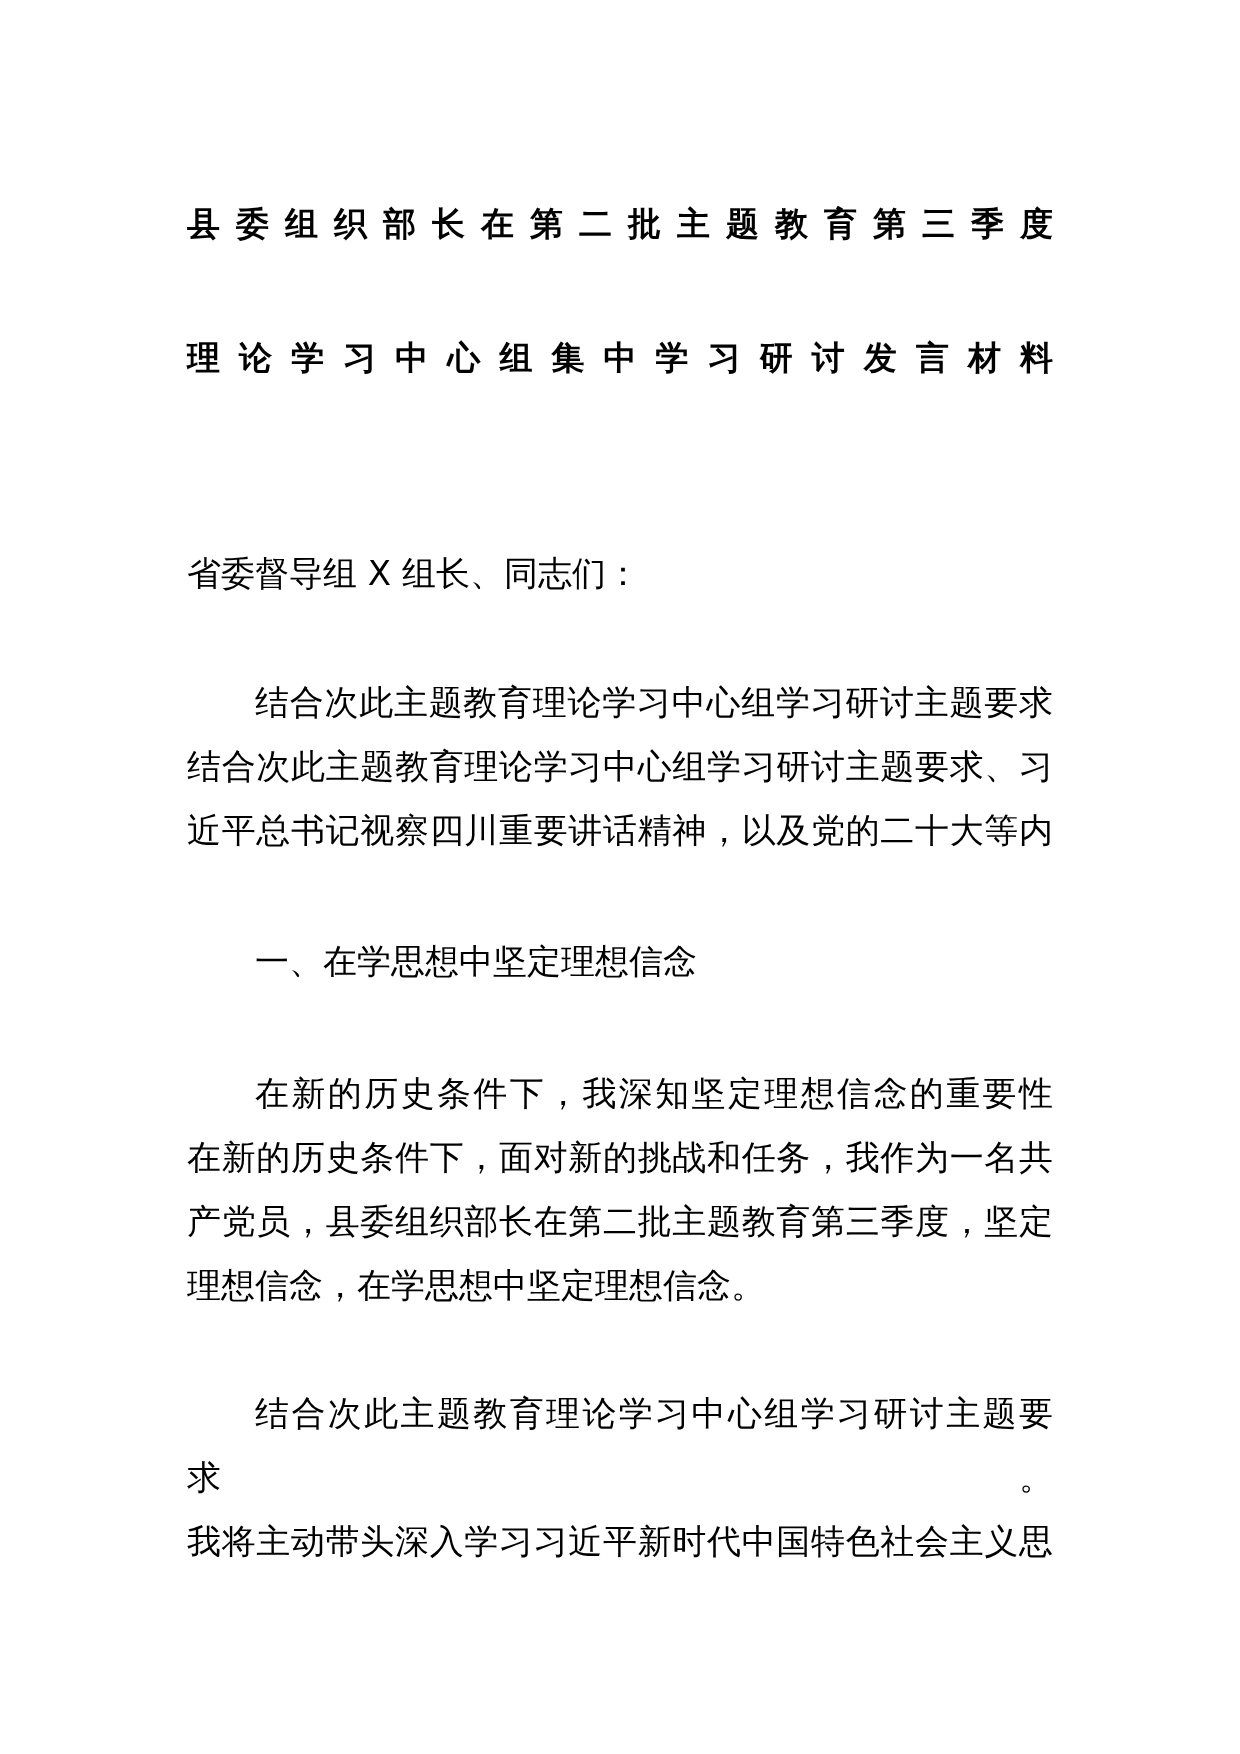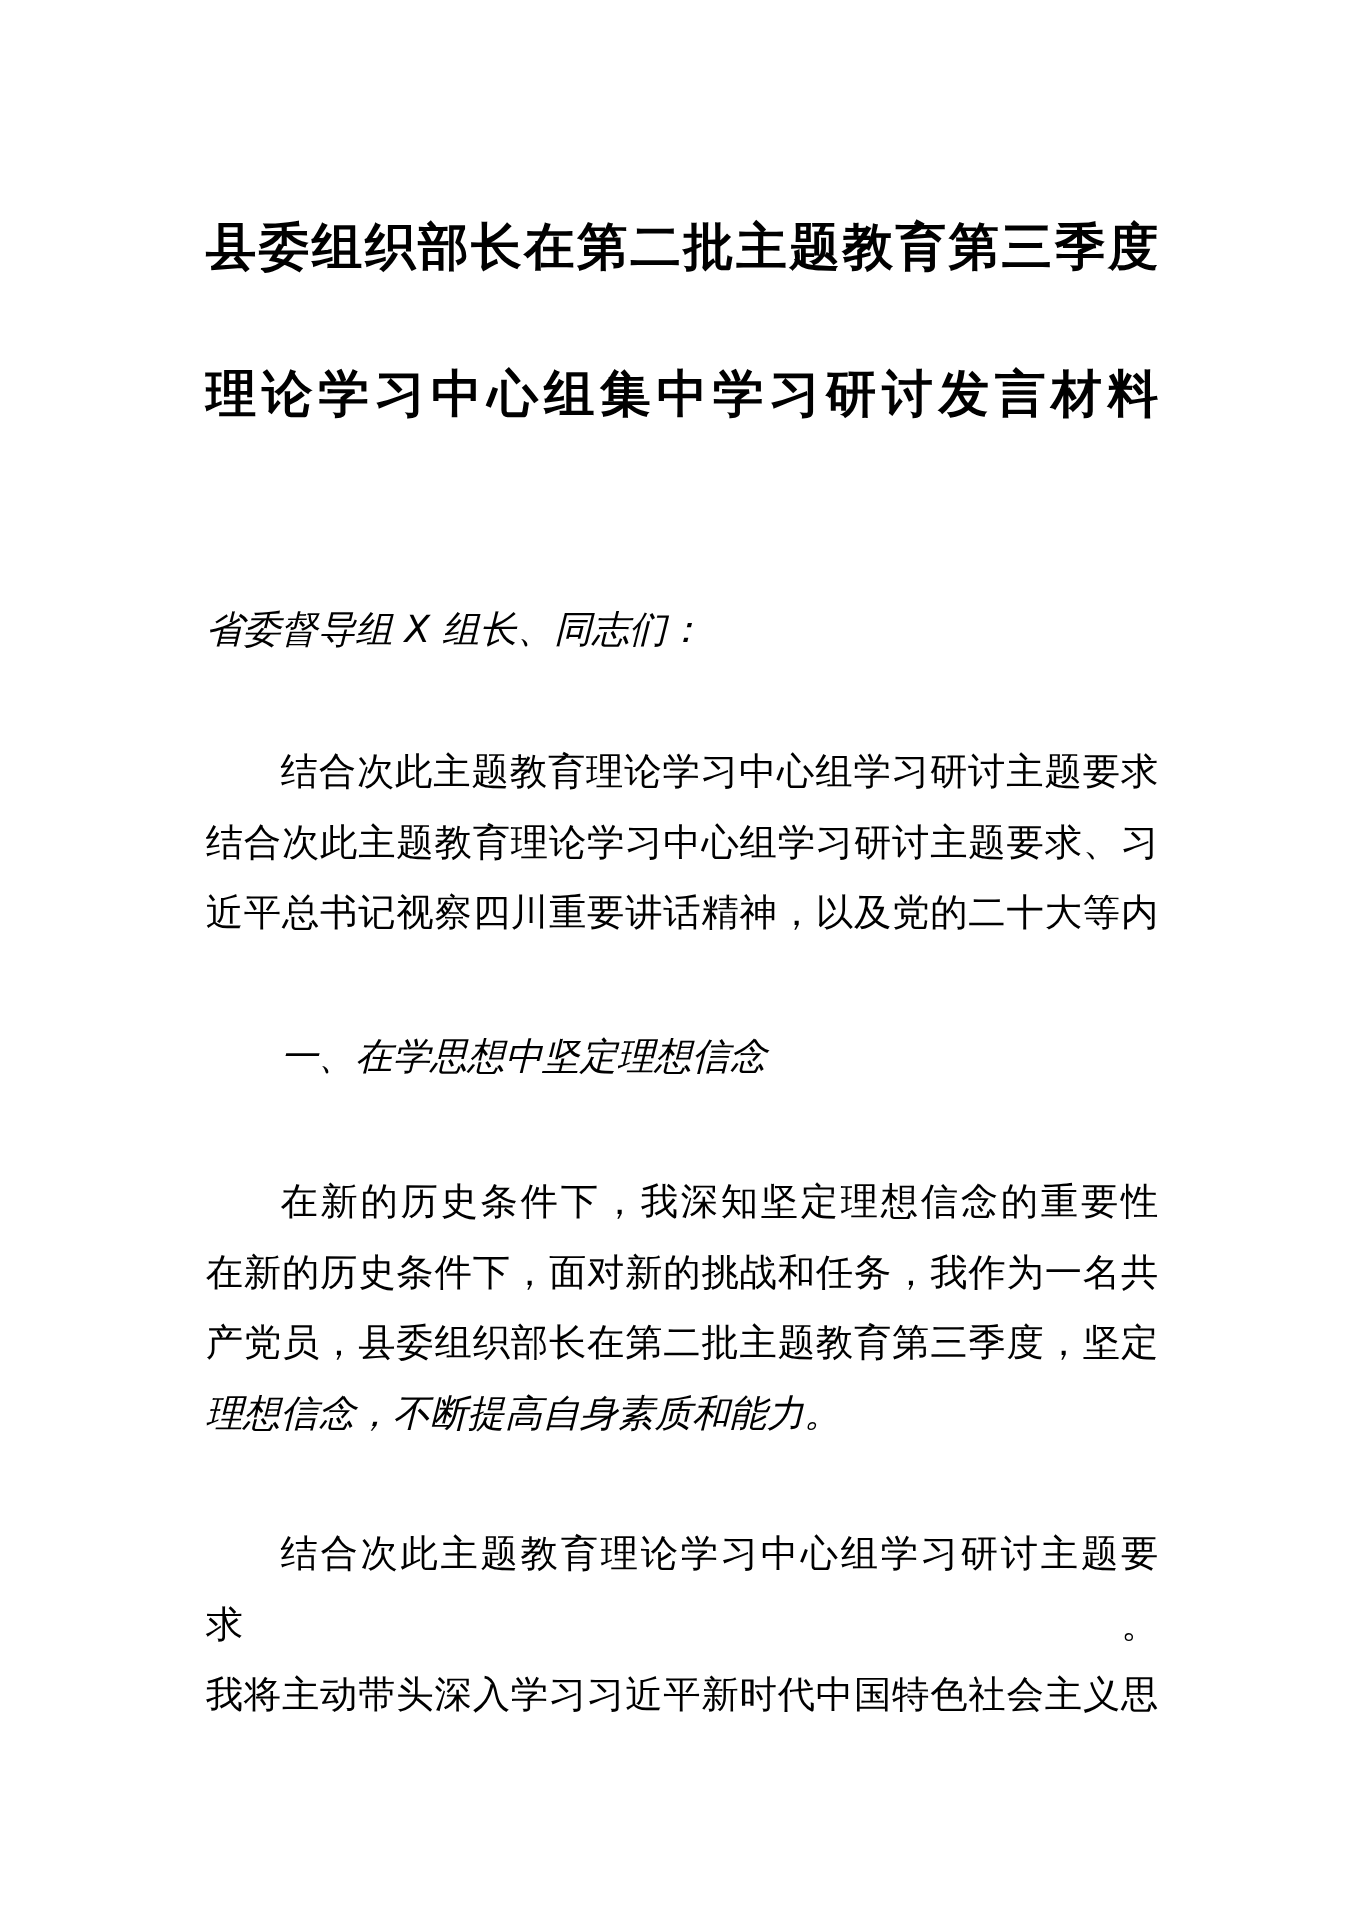--- a/index.html
+++ b/index.html
@@ -11,21 +11,21 @@
     background: #ffffff;
     color: #000000;
     font-family: "DejaVu Sans", sans-serif;
     overflow: hidden;
   }
   
   .title-line {
     position: absolute;
     left: 187px;
     width: 866px;
-    font-size: 46px;
+    font-size: 33px;
     font-weight: bold;
     line-height: 56px;
     text-align: justify;
     text-align-last: justify;
     text-justify: inter-character;
   }
   .title-line.l1 { top: 196px; }
   .title-line.l2 { top: 330px; }
 
   
@@ -35,21 +35,21 @@
     top: 541px;
     width: 866px;
     font-size: 34px;
     line-height: 64px;
   }
   .b-line {
     text-align: justify;
     text-align-last: justify;
     text-justify: inter-character;
   }
-  .b-line.left { text-align: left; text-align-last: left; font-style: italic; }
+  .b-line.left { text-align: left; text-align-last: left; }
   .indent { text-indent: 68px; }
 
   .para-1 { margin-top: 65px; }
   .heading-1 { margin-top: 67px; }
   .para-2 { margin-top: 68px; }
   .para-3 { margin-top: 64px; }
 </style>
 </head>
 <body>
 
@@ -68,21 +68,21 @@
       <div class="b-line">结合次此主题教育理论学习中心组学习研讨主题要求、习</div>
       <div class="b-line">近平总书记视察四川重要讲话精神，以及党的二十大等内</div>
     </div>
 
     <div class="b-line left indent heading-1">一、在学思想中坚定理想信念</div>
 
     <div class="para-2">
       <div class="b-line indent">在新的历史条件下，我深知坚定理想信念的重要性</div>
       <div class="b-line">在新的历史条件下，面对新的挑战和任务，我作为一名共</div>
       <div class="b-line">产党员，县委组织部长在第二批主题教育第三季度，坚定</div>
-      <div class="b-line left">理想信念，不断提高自身素质和能力。</div>
+      <div class="b-line left">理想信念，在学思想中坚定理想信念。</div>
     </div>
 
     <div class="para-3">
       <div class="b-line indent">结合次此主题教育理论学习中心组学习研讨主题要求。</div>
       <div class="b-line">我将主动带头深入学习习近平新时代中国特色社会主义思</div>
     </div>
 
   </div>
 </div>
 

